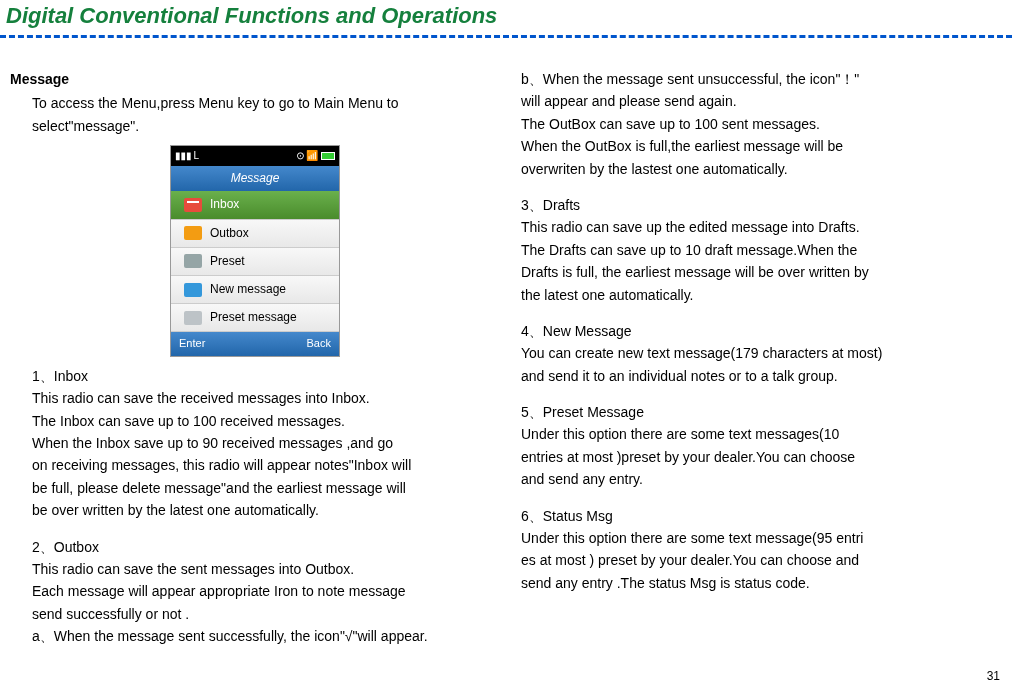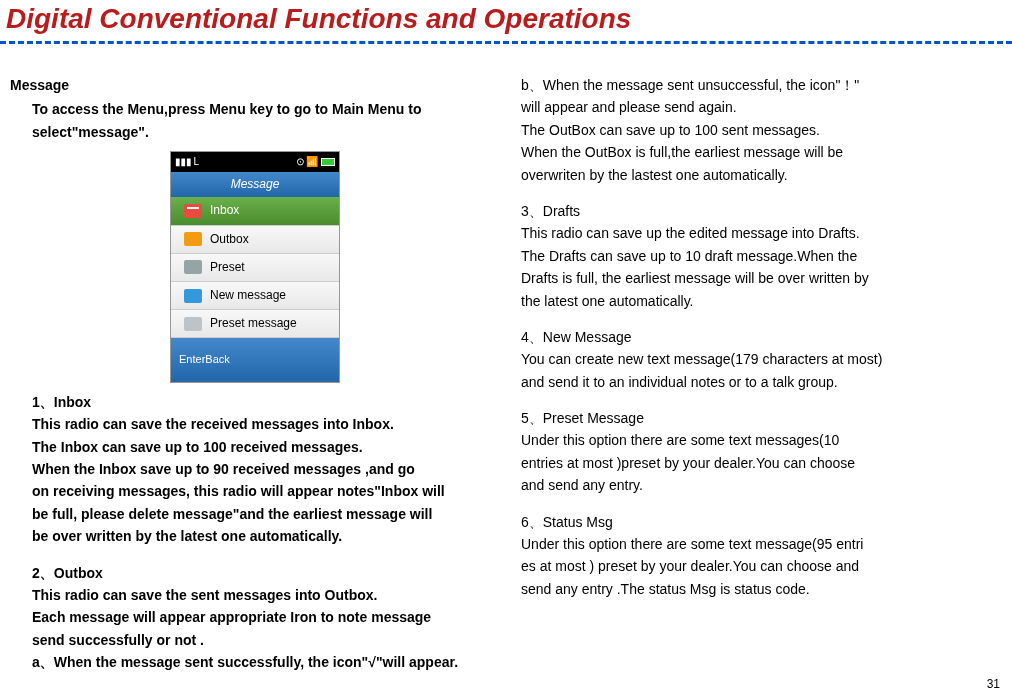--- a/index.html
+++ b/index.html
@@ -9,22 +9,22 @@
     }
     body {
       font-family: Arial, sans-serif;
       width: 1012px;
       height: 699px;
       background: #fff;
       position: relative;
       padding: 0;
     }
     .header {
-      color: #b91c1c;
-      font-size: 28px;
+      color: #15803d;
+      font-size: 22px;
       font-weight: bold;
       font-style: italic;
       padding: 3px 0 6px 6px;
     }
     .dashed-line {
       border: none;
       border-top: 3px dashed #0055CC;
       width: 100%;
       margin: 0;
     }
@@ -37,21 +37,20 @@
       flex: 1;
       font-size: 14px;
       line-height: 1.6;
     }
     .section-title {
       font-weight: bold;
       margin-bottom: 2px;
     }
     .indent {
       padding-left: 22px;
-      font-weight: bold;
     }
     .phone-screenshot {
       margin: 8px 0 8px 160px;
       width: 170px;
       border: 1px solid #999;
     }
     .phone-status {
       background: #000;
       color: #fff;
       font-size: 10px;
@@ -94,27 +93,27 @@
     .icon-inbox { background: #e74c3c; border-radius: 2px; position: relative; }
     .icon-inbox::after { content: ''; position: absolute; top: 3px; left: 3px; right: 3px; height: 2px; background: #fff; }
     .icon-outbox { background: #f39c12; border-radius: 2px; }
     .icon-drafts { background: #95a5a6; border-radius: 2px; }
     .icon-new { background: #3498db; border-radius: 2px; }
     .icon-preset { background: #bdc3c7; border-radius: 2px; }
     .phone-footer {
       background: linear-gradient(#4488cc, #2266aa);
       color: #fff;
       display: flex;
-      justify-content: flex-start;
-      padding: 13px 8px;
+      justify-content: space-between;
+      padding: 3px 8px;
       font-size: 11px;
     }
     .page-num {
       position: absolute;
-      bottom: 8px;
+      bottom: 16px;
       right: 12px;
       font-size: 12px;
       margin-left: 20px;
     }
     .sub-section {
       margin-top: 14px;
     }
     .status-icons {
       display: flex;
       gap: 2px;

